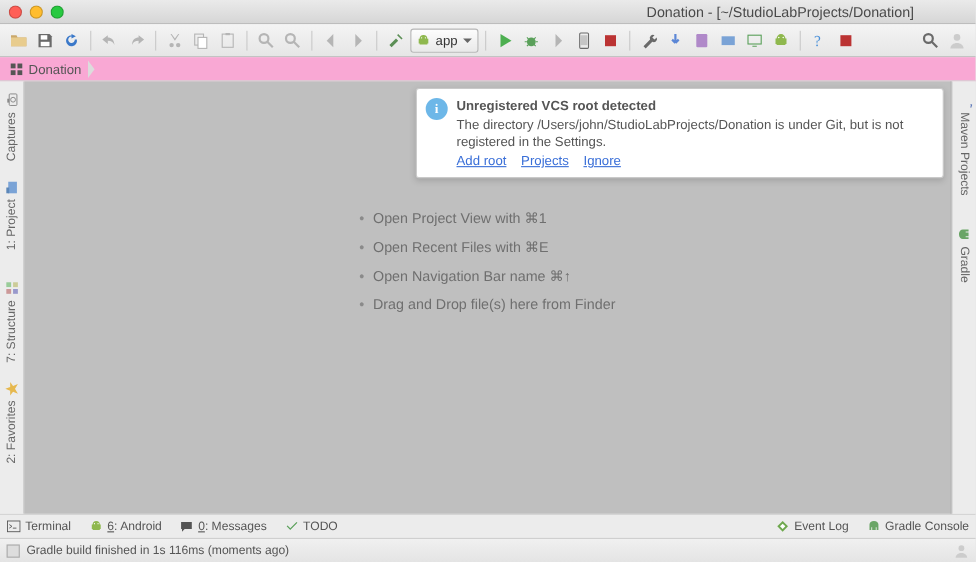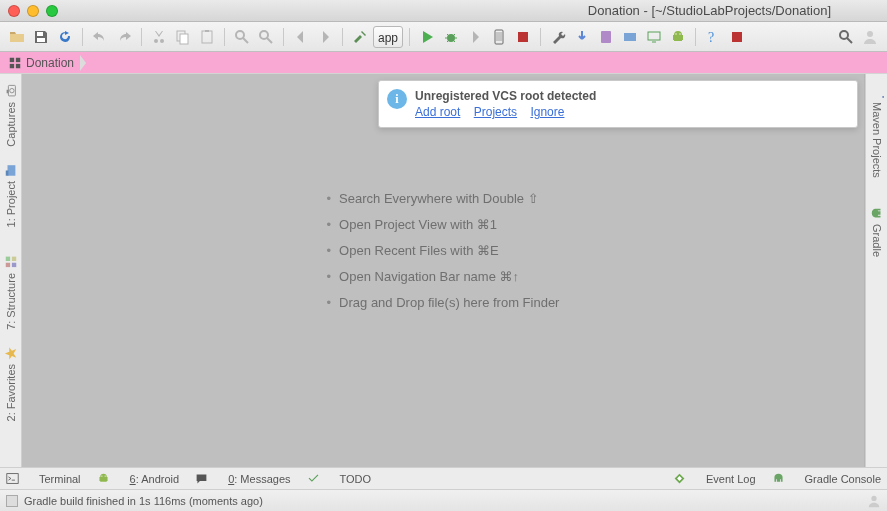--- a/index.html
+++ b/index.html
@@ -11,21 +11,21 @@
   .tl { width:12px; height:12px; border-radius:50%; border:0.5px solid rgba(0,0,0,0.2);}
   .tl.red{background:#ff5f57;} .tl.yellow{background:#ffbd2e;} .tl.green{background:#28c940;}
   .titlebar-title { flex:1; text-align:right; color:#4a4a4a; font-size:13px; }
 
   
   .toolbar { height:30px; background:linear-gradient(#f4f4f4,#e6e6e6); border-bottom:1px solid #bfbfbf; display:flex; align-items:center; padding:0 6px; gap:2px;}
   .tb-btn { width:22px; height:22px; display:flex; align-items:center; justify-content:center; color:#6a6a6a; border-radius:3px;}
   .tb-btn svg { width:16px;height:16px; }
   .tb-sep { width:1px; height:18px; background:#c9c9c9; margin:0 4px;}
   .tb-btn.disabled { color:#b5b5b5; }
-  .config-select { display:flex; align-items:center; border:1px solid #b8b8b8; border-radius:3px; background:linear-gradient(#fdfdfd,#e9e9e9); height:22px; padding:0 4px; gap:4px; font-size:12px;flex-direction:column;}
+  .config-select { display:flex; align-items:center; border:1px solid #b8b8b8; border-radius:3px; background:linear-gradient(#fdfdfd,#e9e9e9); height:22px; padding:0 4px; gap:4px; font-size:12px;}
   .config-select .droid { width:14px;height:14px; }
   .config-select .chev { width:10px;height:10px; fill:#666;}
   .tb-spacer { flex:1; }
 
   
   .breadcrumb { height:22px; background:#f9a8d4; border-bottom:1px solid #d4d4d4; display:flex; align-items:center; padding:0 6px; font-size:12px; color:#555;}
   .crumb { display:flex; align-items:center; gap:4px; padding:0 6px 0 2px; height:20px; position:relative;}
   .crumb::after { content:""; position:absolute; right:-6px; top:2px; width:0;height:0;border-top:8px solid transparent;border-bottom:8px solid transparent;border-left:6px solid #dcdcdc;}
   .crumb .ic{width:14px;height:14px;}
 
@@ -49,21 +49,21 @@
   
   .notif { position:absolute; top:6px; right:6px; width:480px; background:#fff; border:1px solid #c9c9c9; border-radius:3px; box-shadow:0 2px 6px rgba(0,0,0,0.15); padding:8px 10px 8px 36px; font-size:12px; color:#444;}
   .notif .nicon { position:absolute; left:8px; top:8px; width:20px;height:20px; border-radius:50%; background:#6db7e8; display:flex;align-items:center;justify-content:center; color:#fff; font-weight:bold; font-family:Georgia,serif;}
   .notif-title { font-weight:bold; color:#555; margin-bottom:2px;}
   .notif-msg { color:#555; line-height:16px;}
   .notif-links { margin-top:2px;}
   .notif-links a { color:#3a6fd8; text-decoration:underline; margin-right:10px; cursor:pointer;}
 
   
   .bottom-tools { height:22px; background:#ececec; border-top:1px solid #cfcfcf; display:flex; align-items:center; padding:0 6px; font-size:11px; color:#555; gap:16px;}
-  .bottom-tools .bt { display:flex; align-items:center; gap:20px;}
+  .bottom-tools .bt { display:flex; align-items:center; gap:4px;}
   .bottom-tools .bt .ic{width:13px;height:13px;}
   .bottom-tools .bt u{text-decoration:underline;}
   .bottom-tools .spacer{flex:1;}
 
   
   .status { height:22px; background:linear-gradient(#f0f0f0,#e4e4e4); border-top:1px solid #cfcfcf; display:flex; align-items:center; padding:0 6px; font-size:11px; color:#555; gap:6px;}
   .status .sq{width:12px;height:12px;border:1px solid #aaa; background:#ddd;}
   .status .spacer{flex:1;}
   .status .corner{width:14px;height:14px;}
 
@@ -414,30 +414,30 @@
       <svg class="gutter-ic">
           <use href="#i-star"></use>
         </svg>
     </div>
   </div>
 
   <div class="editor">
     <div class="notif">
       <div class="nicon">i</div>
       <div class="notif-title">Unregistered VCS root detected</div>
+      <div class="notif-msg">The directory /Users/john/StudioLabProjects/Donation is under Git, but is not registered in the Settings.</div>
       <div class="notif-links">
         <a>Add root</a>
         <a>Projects</a>
         <a>Ignore</a>
       </div>
     </div>
 
     <div class="no-files">
       <ul class="hints">
-        <li>Search Everywhere with Double ⇧</li>
         <li>Open Project View with ⌘1</li>
         <li>Open Recent Files with ⌘E</li>
         <li>Open Navigation Bar name ⌘↑</li>
         <li>Drag and Drop file(s) here from Finder</li>
       </ul>
     </div>
   </div>
 
   <div class="gutter-right">
     <div class="gutter-item">

